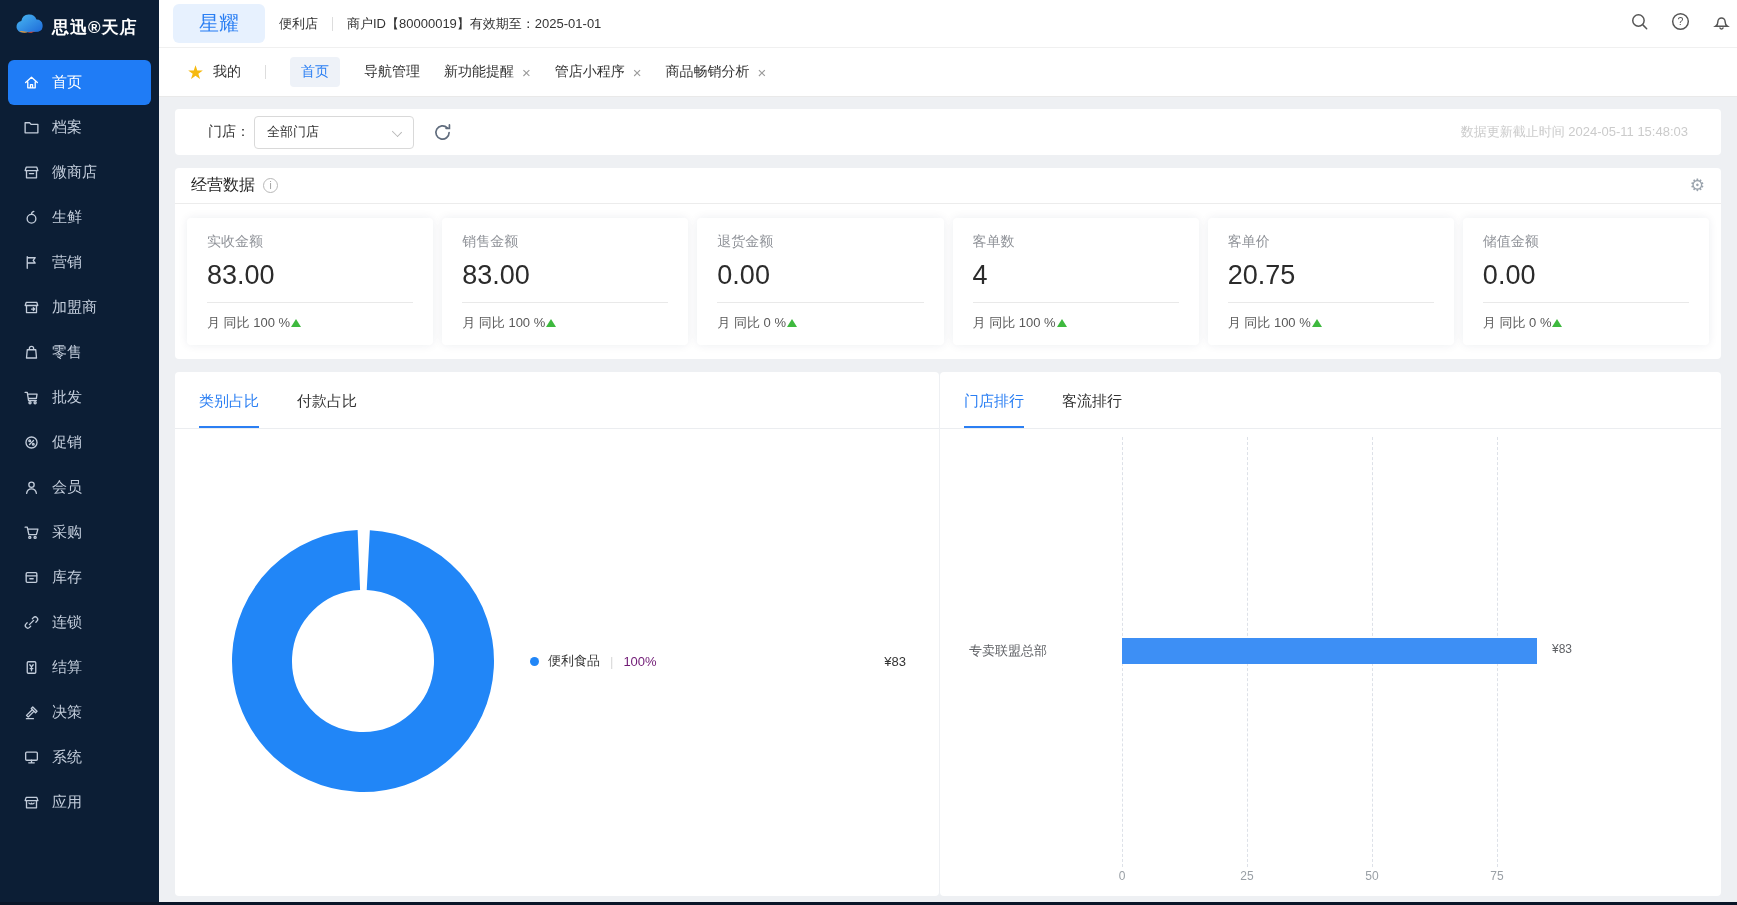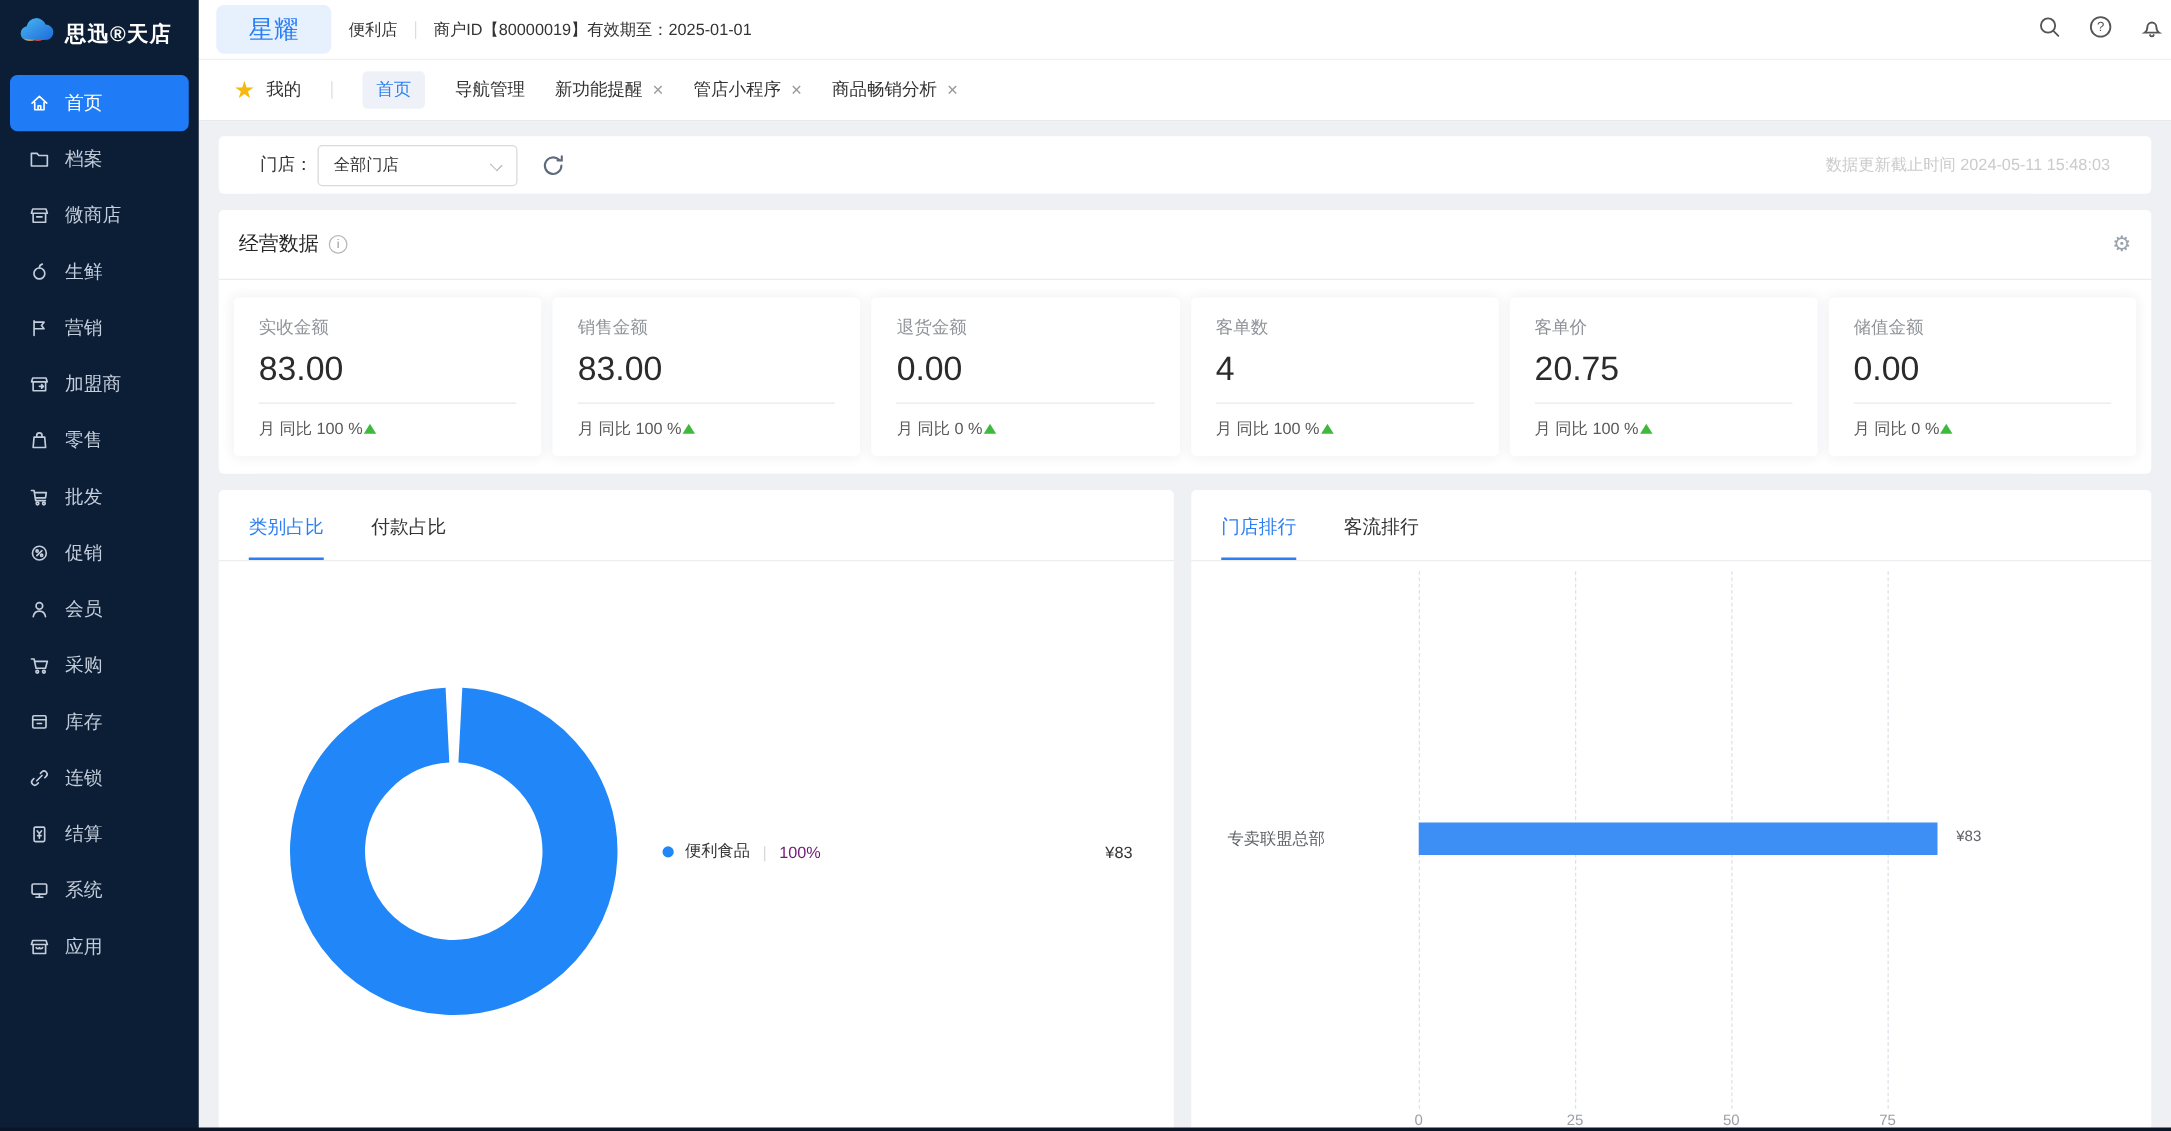--- a/index.html
+++ b/index.html
@@ -48,36 +48,36 @@
   .btn-group { display:flex; margin-left:28px; }
   .range-btn { min-width:60px; height:33px; background:#fff; border:1px solid #d9d9d9; font-size:14px;
     color:#333; margin-left:-1px; display:flex; align-items:center; justify-content:center; cursor:pointer; padding:0 14px; }
   .range-btn:first-child { border-radius:4px 0 0 4px; margin-left:0; }
   .range-btn:last-child { border-radius:0 4px 4px 0; }
   .range-btn.active { color:#2b7ff3; border-color:#2b7ff3; z-index:1; position:relative; }
   .refresh { margin-left:18px; display:flex; cursor:pointer; }
   .updated { margin-left:auto; font-size:13px; color:#cbcbcb; }
   
   .biz-card { margin-bottom:13px; padding-bottom:14px; }
-  .biz-header { height:56px; display:flex; align-items:center; padding:4px 16px; border-bottom:1px solid #ececec; position:relative; }
+  .biz-header { height:36px; display:flex; align-items:center; padding:4px 16px; border-bottom:1px solid #ececec; position:relative; }
   .biz-title { font-size:16px; color:#262626; }
   .info-ic { width:15px; height:15px; border:1px solid #b8b8b8; border-radius:50%; margin-left:8px;
     font-size:10px; color:#999; display:flex; align-items:center; justify-content:center; font-style:normal; }
   .gear { position:absolute; right:16px; color:#9aa3ad; font-size:17px; cursor:pointer; }
   .stat-row { display:flex; gap:9px; padding:14px 12px 0 12px; }
   .stat-card { flex:1; background:#fff; border-radius:4px; box-shadow:0 0 10px rgba(15,41,77,.08);
     padding:15px 20px 13px 20px; }
   .stat-label { font-size:14px; color:#909399; }
   .stat-value { font-size:27px; color:#2b2b2b; margin-top:9px; }
   .stat-div { height:1px; background:#e9e9e9; margin-top:11px; }
   .stat-cmp { margin-top:11px; font-size:13px; color:#595959; display:flex; align-items:center; gap:1px; }
   .tri-up { width:0; height:0; border-left:5px solid transparent; border-right:5px solid transparent;
     border-bottom:8px solid #3eb93e; }
   
-  .charts-row { display:flex; gap:14px; height:524px; }
+  .charts-row { display:flex; gap:1px; height:524px; }
   .chart-card { position:relative; }
   .chart-card.left { width:764px; }
   .chart-card.right { flex:1; }
   .chart-tabs { height:57px; display:flex; align-items:flex-end; gap:38px; padding:0 24px; border-bottom:1px solid #ebedf0; }
   .ctab { font-size:15px; color:#333; padding-bottom:15px; cursor:pointer; border-bottom:2px solid transparent; }
   .ctab.active { color:#2b7ff3; border-bottom-color:#2b7ff3; }
   .chart-body { position:relative; height:467px; }
   
   .donut { position:absolute; left:53px; top:97px; }
   .legend { position:absolute; left:355px; right:33px; top:223px; display:flex; align-items:center; font-size:13px; }
@@ -234,20 +234,28 @@
           <svg width="17" height="17" viewBox="0 0 16 16">
             <rect x="4" y="2.6" width="8" height="10.8" rx="1"></rect>
             <path d="M6.4 5.4L8 7.4l1.6-2M8 7.4V11M6.7 9h2.6"></path>
           </svg>
         </span>
       <span>结算</span>
     </div>
     <div class="side-item">
       <span class="sicon">
           <svg width="17" height="17" viewBox="0 0 16 16">
+            <path d="M9.2 2.8l4 4-1.4 1.4-4-4zM8.2 5.8l-4.9 4.9 1.6 1.6 4.9-4.9M3.2 13.8h6.6"></path>
+          </svg>
+        </span>
+      <span>决策</span>
+    </div>
+    <div class="side-item">
+      <span class="sicon">
+          <svg width="17" height="17" viewBox="0 0 16 16">
             <rect x="2.5" y="3" width="11" height="7.6" rx="1"></rect>
             <path d="M8 10.6V13M5.4 13h5.2"></path>
           </svg>
         </span>
       <span>系统</span>
     </div>
     <div class="side-item">
       <span class="sicon">
           <svg width="17" height="17" viewBox="0 0 16 16">
             <path d="M3 3.2h10l1 3H2zM3.3 6.2V13h9.4V6.2M5.6 8.6c.8 1 2 1 2.4 0 .4 1 1.6 1 2.4 0"></path>

